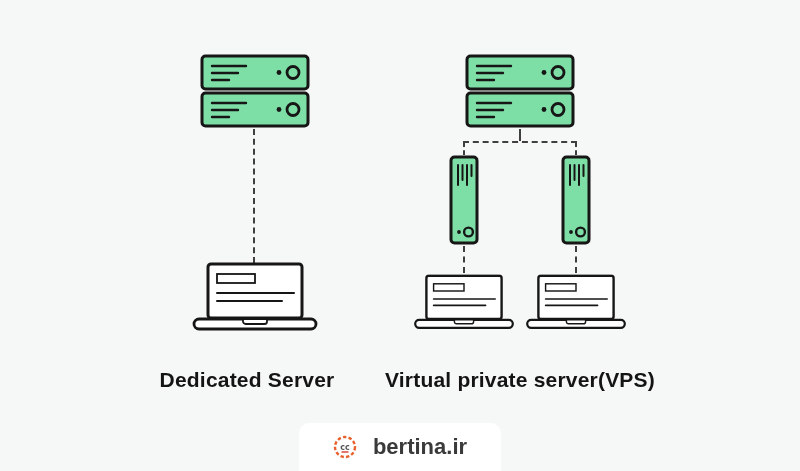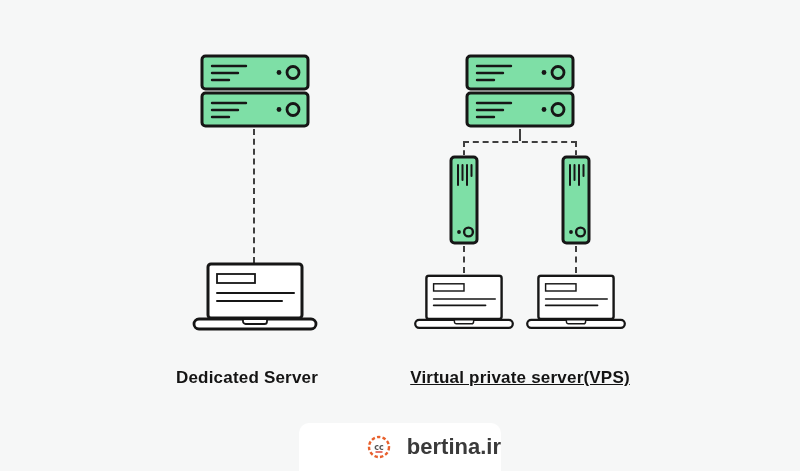--- a/index.html
+++ b/index.html
@@ -17,34 +17,34 @@
   .abs { position: absolute; }
 
   
   .vdash { position: absolute; width: 0; border-left: 2px dashed #3f3f3f; }
   .hdash { position: absolute; height: 0; border-top: 2px dashed #3f3f3f; }
 
   .diagram-label {
     position: absolute;
     text-align: center;
     font-weight: bold;
-    font-size: 17px;
+    font-size: 21px;
     color: #141414;
     letter-spacing: 0.2px;
   }
 
   .watermark {
     position: absolute;
     left: 299px; top: 423px;
     width: 202px; height: 48px;
     background: #ffffff;
     border-radius: 10px 10px 0 0;
     display: flex;
     align-items: center;
-    justify-content: flex-end;
+    justify-content: center;
     gap: 16px;
   }
   .watermark-text {
     font-weight: bold;
     font-size: 22px;
     color: #3a3a3a;
   }
 
   .defs-svg { position: absolute; width: 0; height: 0; overflow: hidden; }
 </style>
@@ -131,21 +131,21 @@
     <div class="vdash" style="left:463px; top:246px; height:27px;"></div>
     <div class="vdash" style="left:575px; top:246px; height:27px;"></div>
 
     <svg class="abs" style="left:412px; top:274px;" width="104" height="58" viewBox="0 0 130 72" aria-label="laptop-icon">
       <use href="#sym-laptop"></use>
     </svg>
     <svg class="abs" style="left:524px; top:274px;" width="104" height="58" viewBox="0 0 130 72" aria-label="laptop-icon">
       <use href="#sym-laptop"></use>
     </svg>
 
-    <div class="diagram-label" style="left:385px; top:368px; width:270px;text-decoration:underline;">Virtual private server(VPS)</div>
+    <div class="diagram-label" style="left:385px; top:368px; width:270px;">Virtual private server(VPS)</div>
   </section>
 
   <div class="watermark">
     <svg width="24" height="24" viewBox="0 0 24 24" aria-label="bertina-logo-icon">
       <circle cx="12" cy="12" r="10" fill="#ffffff" stroke="#e8602c" stroke-width="2.4" stroke-dasharray="3.4 2.2"></circle>
       <text x="12" y="14.5" font-size="8" font-weight="bold" text-anchor="middle" fill="#555555" font-family="DejaVu Sans, sans-serif">cc</text>
       <line x1="8.5" y1="17" x2="15.5" y2="17" stroke="#d93a2b" stroke-width="1.4"></line>
     </svg>
     <span class="watermark-text">bertina.ir</span>
   </div>

